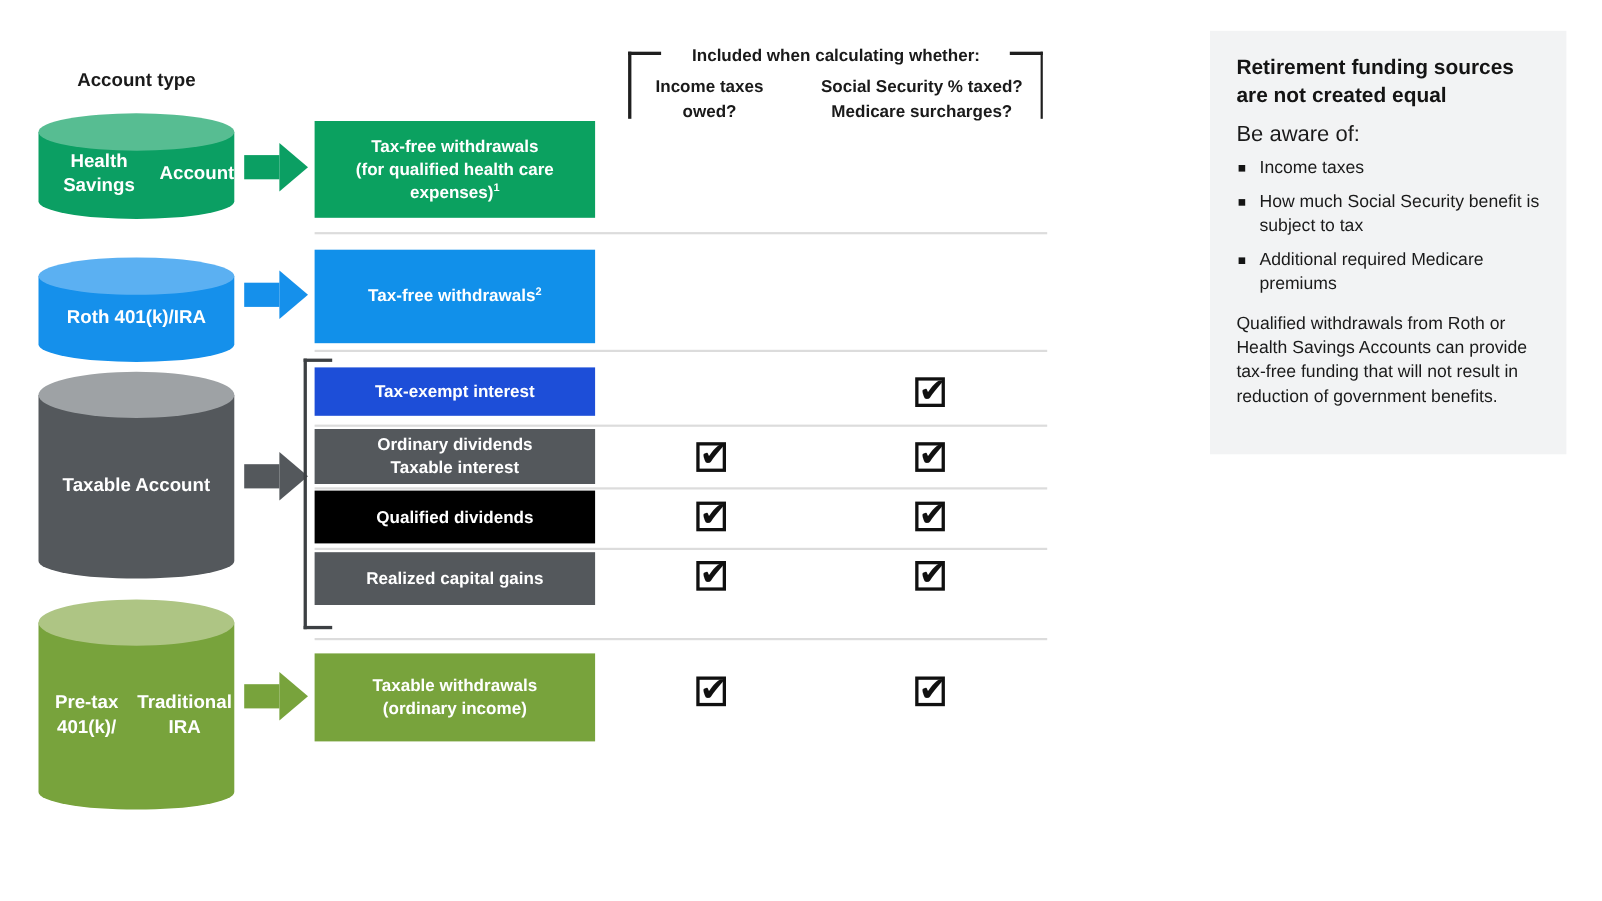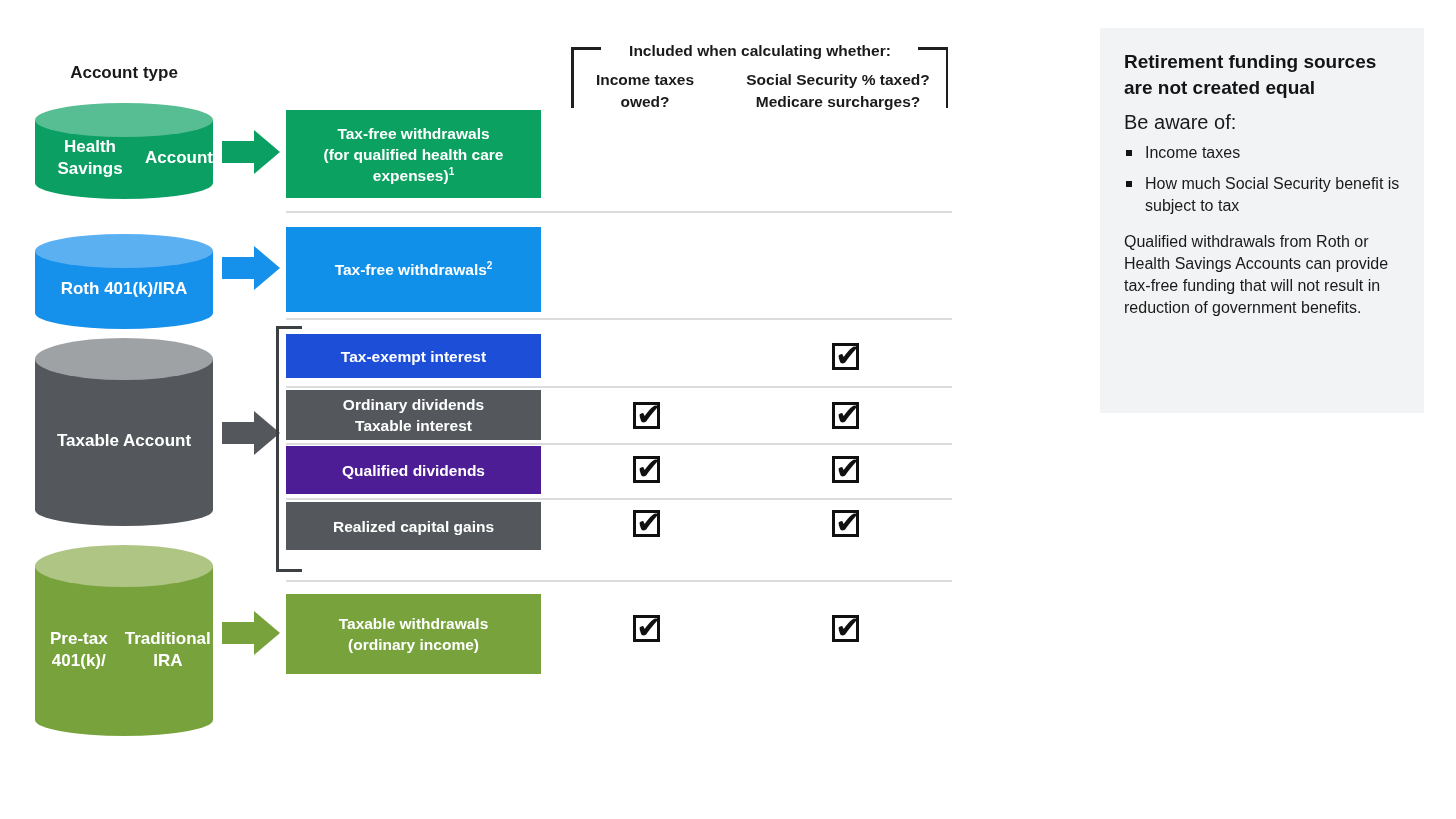--- a/index.html
+++ b/index.html
@@ -51,21 +51,21 @@
 
   
   .ebox { position:absolute; left:286px; width:255px; display:flex; flex-direction:column;
           justify-content:center; align-items:center; color:#fff; font-weight:bold;
           font-size:15.5px; line-height:21px; text-align:center; }
   .ebox sup { font-size:10px; line-height:0; }
   .b-hsa { top:110px; height:88px; background:#0ba160; }
   .b-roth { top:227px; height:85px; background:#1190ea; }
   .b-texempt { top:334px; height:44px; background:#1d4ed8; }
   .b-ord { top:390px; height:50px; background:#54585c; }
-  .b-qual { top:446px; height:48px; background:#4c1d95; }
+  .b-qual { top:446px; height:48px; background:#000000; }
   .b-real { top:502px; height:48px; background:#54585c; }
   .b-pre { top:594px; height:80px; background:#78a33c; }
 
   
   .tb { position:absolute; background:#3c4043; }
 
   
   .sep { position:absolute; left:286px; width:666px; height:2px; background:#dcdcdc; }
 
   
@@ -235,17 +235,21 @@
     <div class="sb-intro">Be aware of:</div>
     <div class="sb-bullets">
       <div class="sb-li">
         <span class="sb-sq"></span>
         <span>Income taxes</span>
       </div>
       <div class="sb-li">
         <span class="sb-sq"></span>
         <span>How much Social Security benefit is subject to tax</span>
       </div>
+      <div class="sb-li">
+        <span class="sb-sq"></span>
+        <span>Additional required Medicare premiums</span>
+      </div>
     </div>
     <div class="sb-par">Qualified withdrawals from Roth or Health Savings Accounts can provide tax-free funding that will not result in reduction of government benefits.</div>
   </div>
 
 </div>
 
 </body></html>

